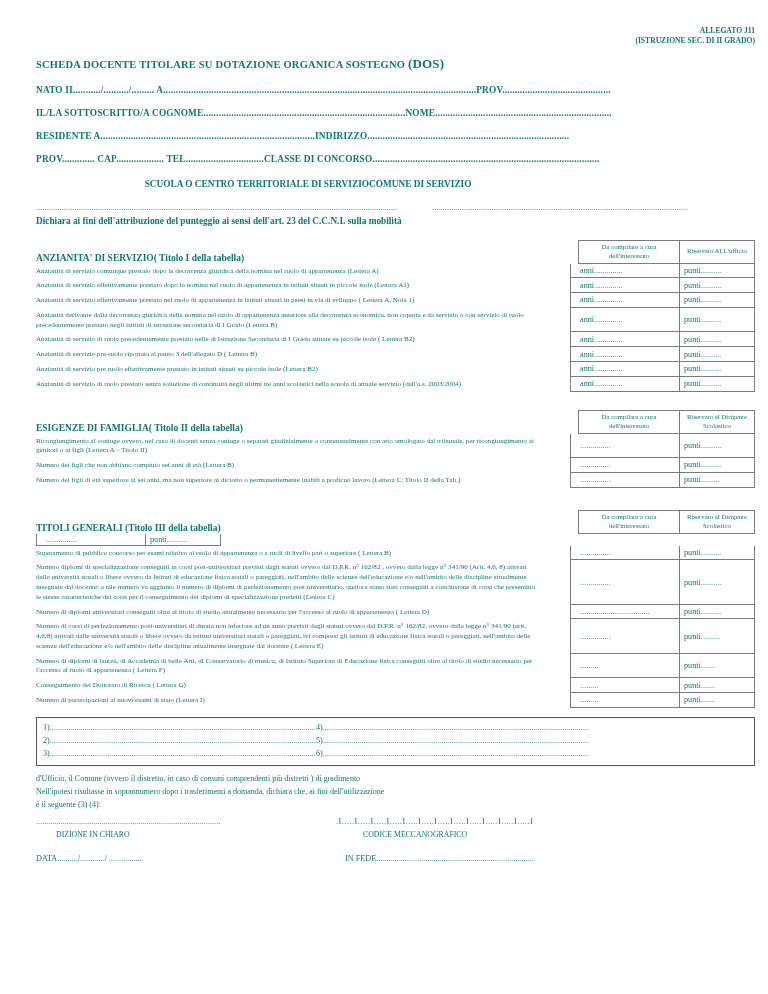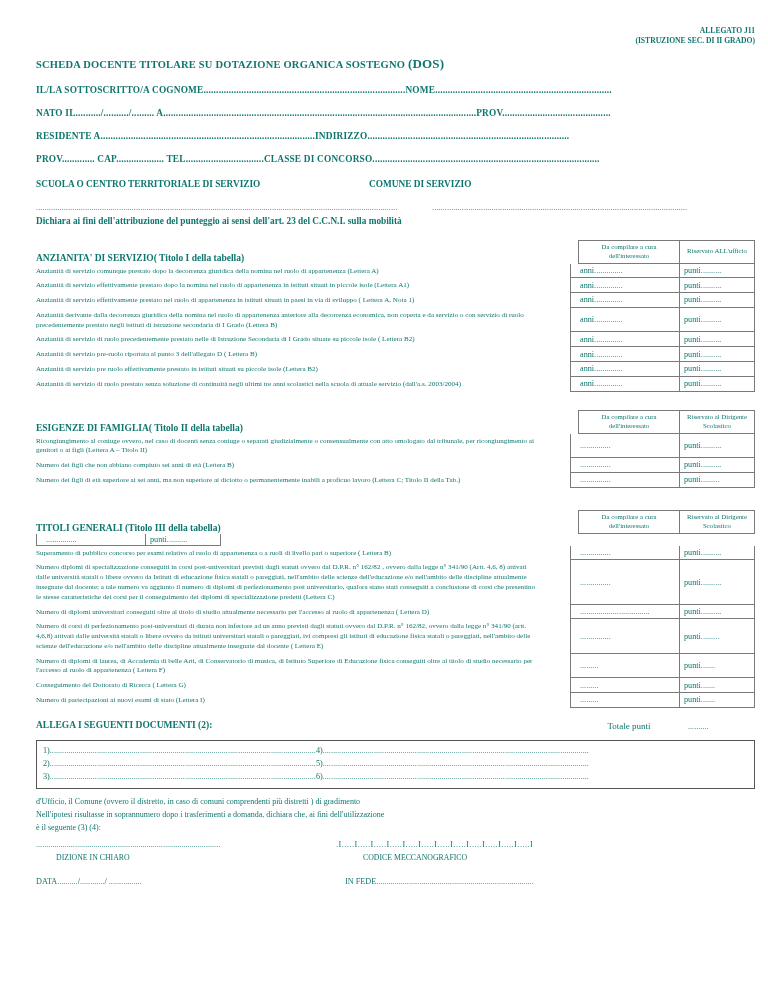--- a/index.html
+++ b/index.html
@@ -7,21 +7,21 @@
   .page {
     width:768px; height:994px; background:#ffffff; color:#0f766e;
     font-family:"Liberation Serif","DejaVu Serif",serif;
     padding:26px 13px 8px 36px; overflow:hidden; position:relative;
   }
   .hdr { text-align:right; font-size:7.6px; font-weight:bold; line-height:1.35; }
   .title { font-size:10.5px; font-weight:bold; margin-top:9px; letter-spacing:0.2px; white-space:nowrap; }
   .title .dos { font-size:13px; }
   .fline { font-size:9.3px; font-weight:bold; margin-top:13px; white-space:nowrap; overflow:hidden; letter-spacing:0.2px; }
   .svc-row { display:flex; margin-top:15px; font-size:9.3px; font-weight:bold; }
-  .svc-row .l { width:333px; }
+  .svc-row .l { width:333px;text-align:right; }
   .dots-row { display:flex; margin-top:13px; font-size:8.5px; }
   .dots-row .l { width:396px; overflow:hidden; white-space:nowrap; }
   .dots-row .r { flex:1; overflow:hidden; white-space:nowrap; padding-right:50px; }
   .decl { font-size:9.3px; font-weight:bold; margin-top:4px; }
 
   .section { margin-top:14px; }
   .sheader { display:flex; align-items:stretch; }
   .sheader .stitle { flex:1; font-size:9.5px; font-weight:bold; align-self:flex-end; padding-bottom:1px; }
   .hcell { border:1px solid #7a7a7a; font-size:6.8px; text-align:center; display:flex;
            align-items:center; justify-content:center; padding:2px 4px; line-height:1.25; min-height:24px; }
@@ -61,22 +61,22 @@
 
   <div class="hdr">
     <div>ALLEGATO J11</div>
     <div>(ISTRUZIONE SEC. DI II GRADO)</div>
   </div>
 
   <div class="title">
     <span>SCHEDA DOCENTE TITOLARE SU DOTAZIONE ORGANICA SOSTEGNO </span><span class="dos">(DOS)</span>
   </div>
 
+  <div class="fline">NATO IL........../........../......... A............................................................................................................................PROV...........................................</div>
   <div class="fline">IL/LA  SOTTOSCRITTO/A  COGNOME................................................................................NOME......................................................................</div>
-  <div class="fline">NATO IL........../........../......... A............................................................................................................................PROV...........................................</div>
   <div class="fline">RESIDENTE A.....................................................................................INDIRIZZO................................................................................</div>
   <div class="fline">PROV............. CAP................... TEL...............................CLASSE DI CONCORSO..........................................................................................</div>
 
   <div class="svc-row">
     <div class="l">SCUOLA O CENTRO TERRITORIALE DI SERVIZIO</div>
     <div class="r">COMUNE DI SERVIZIO</div>
   </div>
   <div class="dots-row">
     <div class="l">..........................................................................................................................................................................</div>
     <div class="r">........................................................................................................................</div>
@@ -195,25 +195,20 @@
       <div class="cell c1">.........</div>
       <div class="cell c2">punti.......</div>
     </div>
     <div class="trow">
       <div class="txt">Numero di partecipazioni ai nuovi esami di stato (Lettera I)</div>
       <div class="cell c1">.........</div>
       <div class="cell c2">punti.......</div>
     </div>
   </div>
 
-  <div class="allega">
-    <div class="lab">ALLEGA I SEGUENTI DOCUMENTI (2):</div>
-    <div class="tp">Totale punti</div>
-    <div class="td">..........</div>
-  </div>
 
   <div class="docsbox">
     <div class="docline">1)..................................................................................................................................4)..................................................................................................................................</div>
     <div class="docline">2)..................................................................................................................................5)..................................................................................................................................</div>
     <div class="docline">3)..................................................................................................................................6)..................................................................................................................................</div>
   </div>
 
   <div class="fnote">
     <div>d'Ufficio, il Comune (ovvero il distretto, in caso di comuni comprendenti più distretti ) di gradimento</div>
     <div>Nell'ipotesi risultasse in soprannumero dopo i trasferimenti a domanda, dichiara che, ai fini dell'utilizzazione</div>

